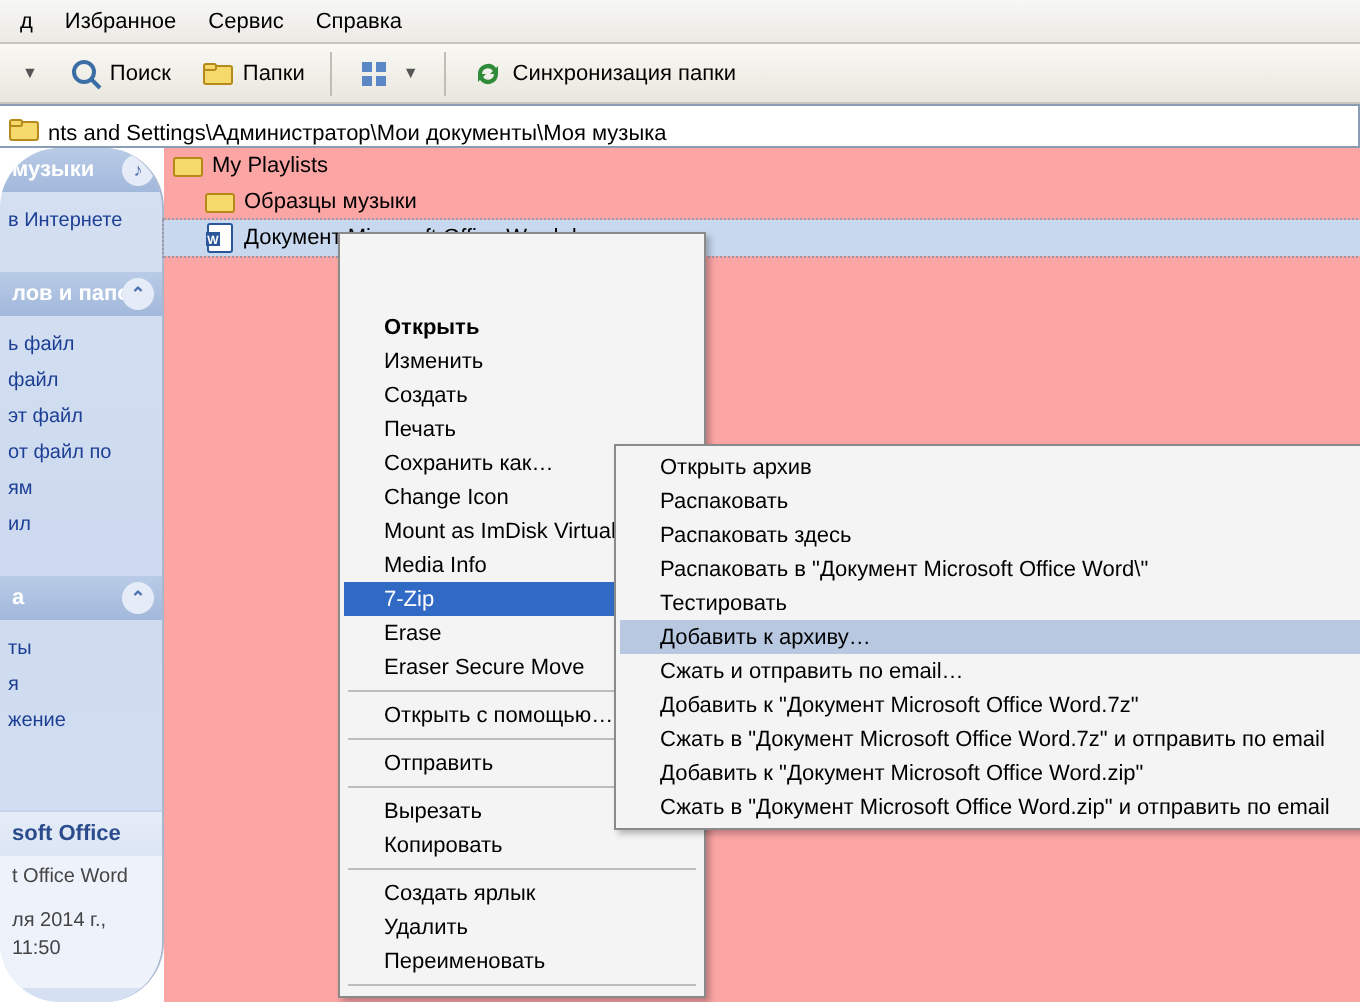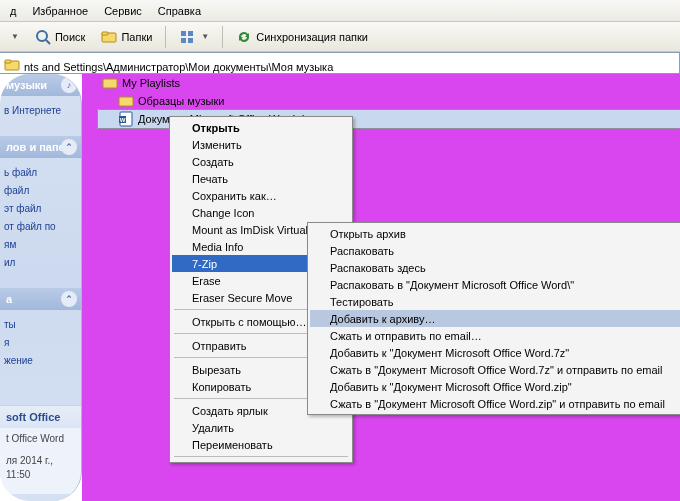--- a/index.html
+++ b/index.html
@@ -86,21 +86,21 @@
     padding-bottom:8px;
   }
   .side-block2 .side-label {
     height:22px; display:flex; align-items:center;
     padding:0 6px; font-weight:bold; color:#2a4c8c;
     background: linear-gradient(#e6edf8,#dce5f4);
   }
   .side-block2 .det { padding: 4px 6px; color:#444; font-size:10px; line-height:14px; }
   
   .filelist {
-    flex:1; background:#d946ef; position:relative;padding-left:16px;
+    flex:1; background:#fca5a5; position:relative;
   }
   .tree-row {
     display:flex; align-items:center; height:18px;
     padding-left: 4px; gap:4px;
   }
   .tree-row.sel {
     background:#c8d8ee;
     outline: 1px dotted #99a;
   }
   .indent { width: 12px; }
@@ -118,21 +118,21 @@
     height:17px; padding:0 18px 0 20px;
     white-space:nowrap;
     cursor:default;
   }
   .ctxmenu .mitem:hover, .ctxmenu .mitem.open {
     background:#316ac5; color:#fff;
   }
   .ctxmenu .mitem.hl {
     background:#b8c8e0;
   }
-  .ctxmenu .mitem.bold { font-weight:bold; }
+  .ctxmenu .mitem.bold { font-weight:bold;margin-top:36px; }
   .ctxmenu .msep { height:1px; background:#bcbcbc; margin:3px 2px; }
   .ctxmenu .arrow { font-size:9px; }
   .submenu { min-width: 310px; }
 </style>
 </head>
 <body>
 
 <div class="menubar">
   <span class="item">д</span>
   <span class="item">Избранное</span>

